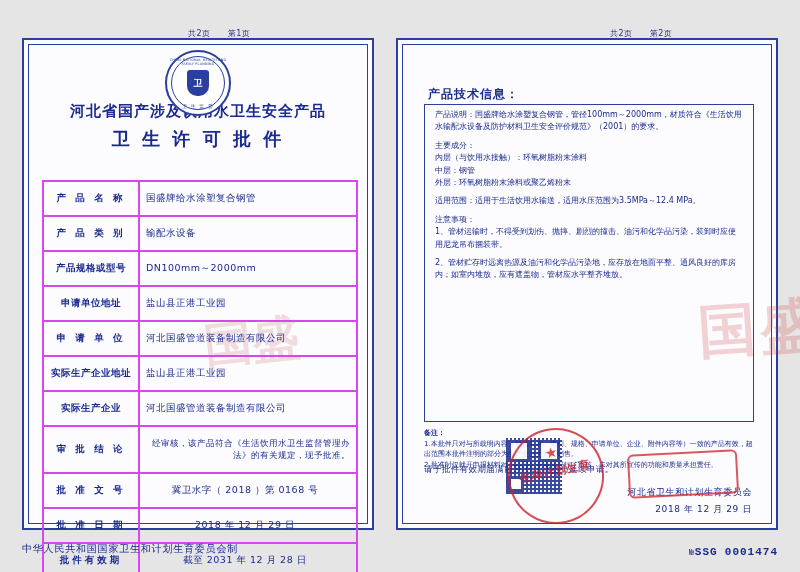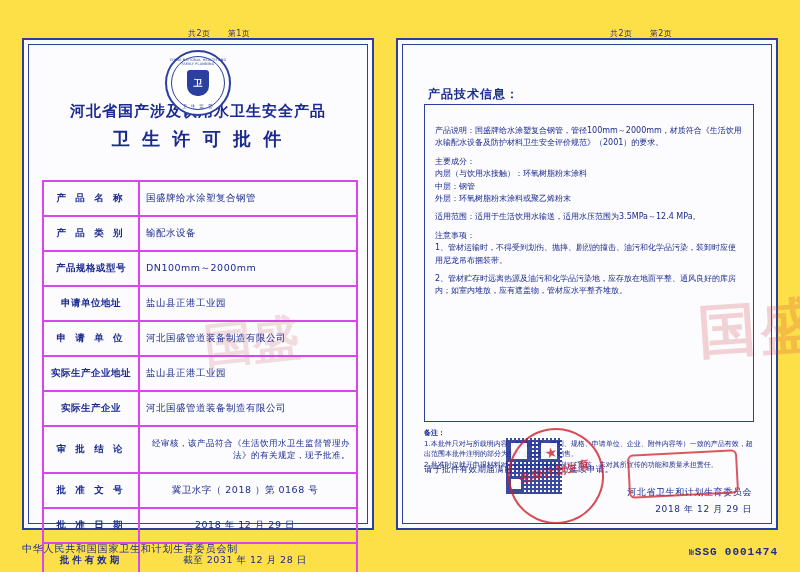--- a/index.html
+++ b/index.html
@@ -8,21 +8,21 @@
     width:800px; height:572px;
     background:#ffffff;
     font-family:"DejaVu Sans", sans-serif;
     color:#1a1a6e;
     overflow:hidden;
     position:relative;
   }
   .page {
     width:800px; height:572px;
     position:relative;
-    background:#fde047;
+    background:#e5e5e5;
   }
   
   .pagenum {
     position:absolute;
     font-size:8px;
     color:#2a2a7a;
     letter-spacing:0.5px;
     white-space:nowrap;
   }
   .pagenum.left { left:188px; top:28px; }
@@ -154,21 +154,21 @@
     font-size:12px;
     font-weight:bold;
     color:#1a2a8e;
     letter-spacing:1px;
   }
   .tech-box {
     position:absolute;
     left:26px; top:64px;
     width:330px; height:318px;
     border:1px solid #2b3f9e;
-    padding:20px 10px;
+    padding:4px 10px;
     font-size:8px;
     line-height:1.55;
     color:#1a2a8e;
     overflow:hidden;
   }
   .tech-box p { margin:0 0 6px 0; text-indent:0; }
   .tech-box .sub { margin:0; }
   .remark {
     position:absolute;
     left:26px; top:388px;

